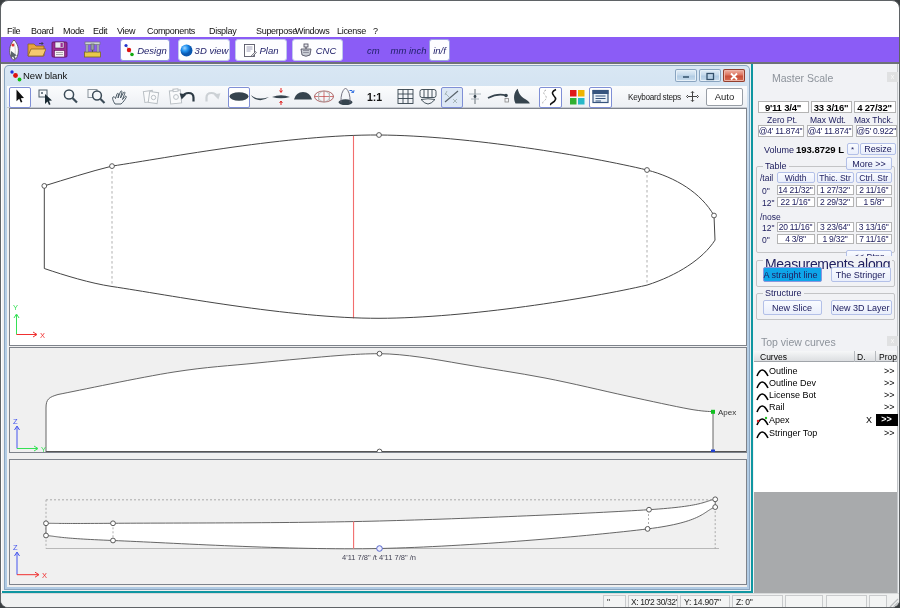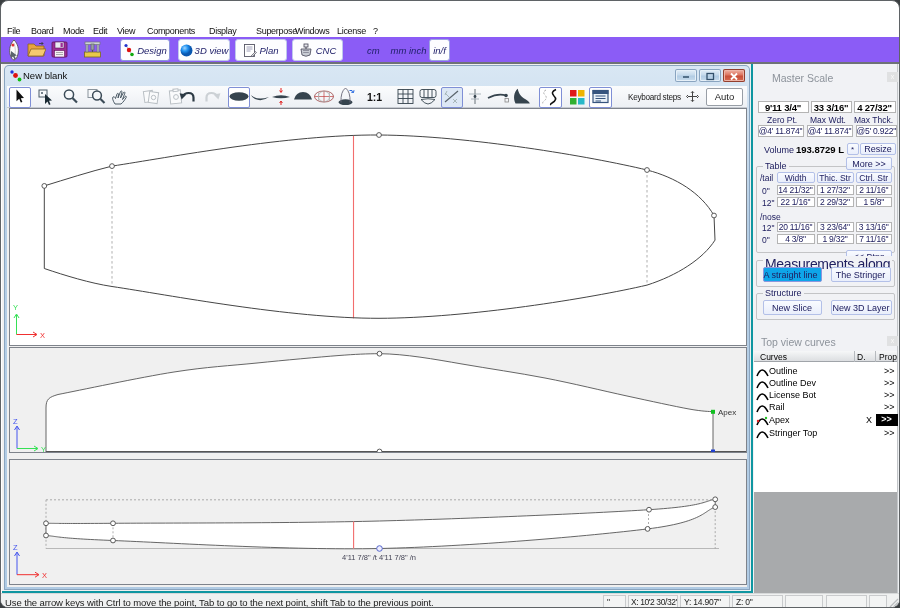--- a/index.html
+++ b/index.html
@@ -471,21 +471,20 @@
     <span class="abs" style="left:16px;top:53px">Apex</span>
     <span class="abs" style="left:113px;top:53px">X</span>
     <span class="abs" style="left:122.5px;top:52px;width:22px;height:11.5px;background:#000;color:#fff;text-align:center;font-weight:bold;line-height:11px">&gt;&gt;</span>
     <svg class="abs" style="left:3px;top:65.5px" width="13" height="11" viewBox="0 0 13 11">
         <path d="M1,10 Q6,-2 12,10" fill="none" stroke="#000" stroke-width="1.6"></path>
       </svg>
     <span class="abs" style="left:16px;top:66px">Stringer Top</span>
       <span class="abs" style="left:131px;top:66px">&gt;&gt;</span>
   </div>
   <div id="statusbar">
-    <div class="abs" style="left:4px;top:3px;white-space:nowrap">Use the arrow keys with Ctrl to move the point, Tab to go to the next point, shift Tab to the previous point.</div>
     <div class="sseg" style="left:602px;width:23px">"</div>
     <div class="sseg" style="left:627px;width:50px;padding-left:2px;letter-spacing:-0.4px">X: 10'2 30/32'</div>
     <div class="sseg" style="left:679px;width:50px">Y: 14.907"</div>
     <div class="sseg" style="left:731px;width:51px">Z: 0"</div>
     <div class="sseg" style="left:784px;width:38px"></div>
     <div class="sseg" style="left:825px;width:41px"></div>
     <div class="sseg" style="left:868px;width:18px"></div>
     <svg class="abs" style="left:887px;top:3px" width="11" height="11" viewBox="0 0 11 11">
       <g stroke="#b9bcbe" stroke-width="1.2">
         <line x1="10" y1="2" x2="2" y2="10"></line>

